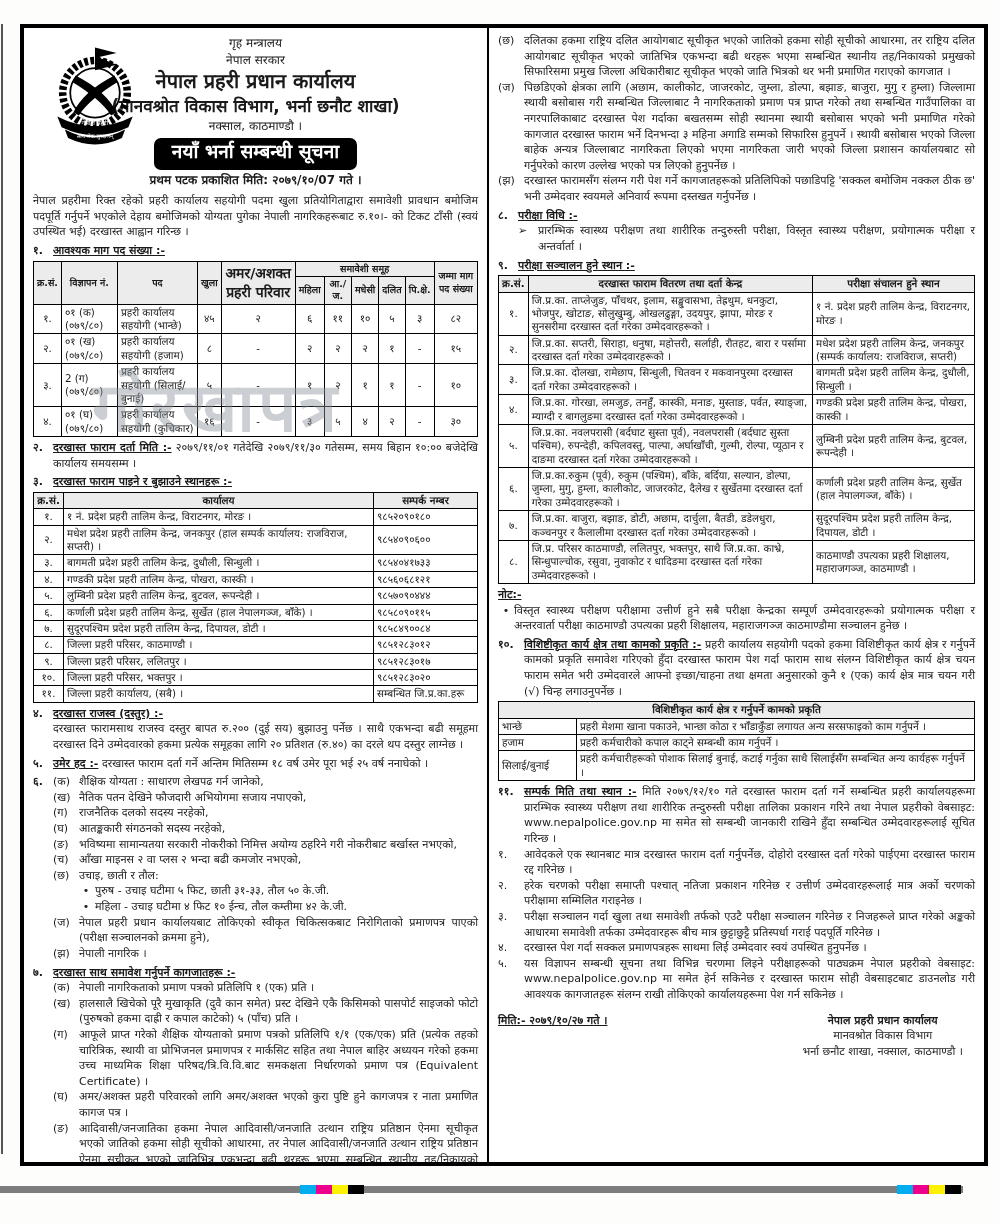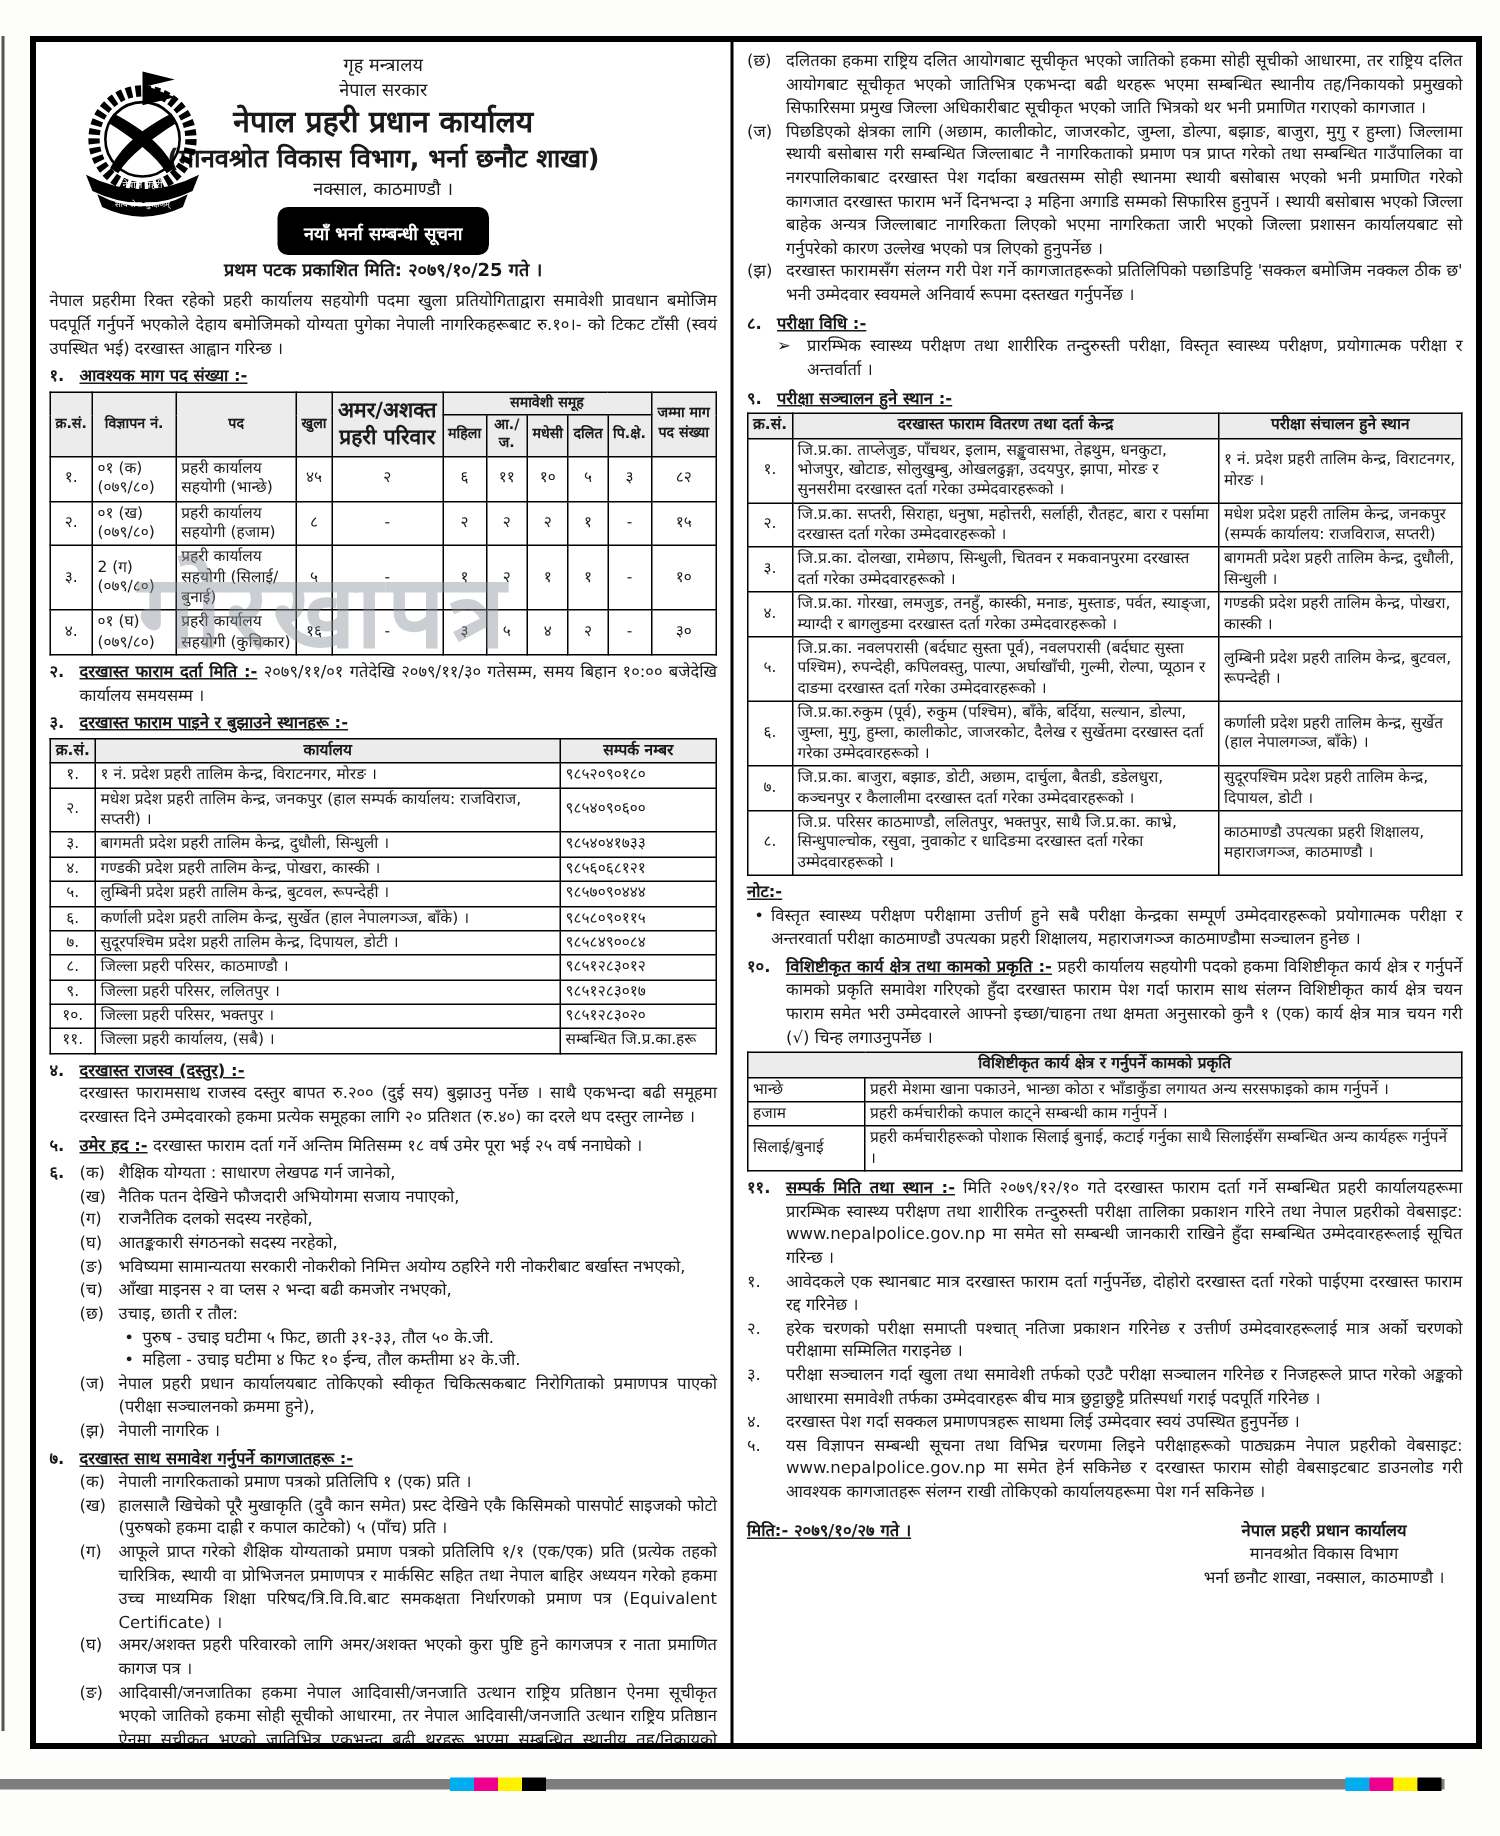--- a/index.html
+++ b/index.html
@@ -11,21 +11,21 @@
   .colL { width:465px; border-right:2px solid #000; }
   .colR { flex:1; }
   .b { font-weight:bold; }
   .u { text-decoration:underline; }
   
   .hdr { position:relative; text-align:center; padding:2px 0 4px 0; }
   .logo { position:absolute; left:8px; top:6px; width:108px; height:112px; }
   .hdr .l1 { font-size:12px; }
   .hdr .office { font-size:20px; font-weight:bold; line-height:1.25; }
   .hdr .l3 { font-size:17px; font-weight:bold; }
-  .banner { display:inline-block; margin:3px 0 2px 0; background:#000; color:#fff; font-size:12px; font-weight:bold; padding:10px 18px 5px 18px; border-radius:7px; }
+  .banner { display:inline-block; margin:3px 0 2px 0; background:#000; color:#fff; font-size:19px; font-weight:bold; padding:0 18px 5px 18px; border-radius:7px; }
   .pub { font-size:12px; font-weight:bold; }
   
   .sec { display:flex; margin-top:3px; }
   .sec .num { flex:0 0 20px; font-weight:bold; }
   .sec .sbody { flex:1; }
   .title { font-weight:bold; text-decoration:underline; }
   .list .li { display:flex; }
   .list .lm { flex:0 0 26px; }
   .list .lt { flex:1; }
   .list.bullets .lm { flex:0 0 18px; margin-left:24px; text-align:center; }
@@ -75,21 +75,21 @@
           <path d="M22,84 Q50,99 78,84 L75,92 Q50,104 25,92 Z" fill="#000"></path>
           <text x="50" y="80" text-anchor="middle" font-size="6" fill="#fff">नेपाल प्रहरी</text>
           <text x="50" y="92" text-anchor="middle" font-size="5" fill="#fff">सत्य सेवा सुरक्षणम्</text>
         </svg>
         <div class="l1">गृह मन्त्रालय</div>
         <div class="l1">नेपाल सरकार</div>
         <div class="office">नेपाल प्रहरी प्रधान कार्यालय</div>
         <div class="l3">(मानवश्रोत विकास विभाग, भर्ना छनौट शाखा)</div>
         <div class="l1">नक्साल, काठमाण्डौ ।</div>
         <div><span class="banner">नयाँ भर्ना सम्बन्धी सूचना</span></div>
-        <div class="pub">प्रथम पटक प्रकाशित मिति: २०७९/१०/25 गते ।</div>
+        <div class="pub">प्रथम पटक प्रकाशित मिति: २०७९/१०/07 गते ।</div>
       </div>
 
       <div>नेपाल प्रहरीमा रिक्त रहेको प्रहरी कार्यालय सहयोगी पदमा खुला प्रतियोगिताद्वारा समावेशी प्रावधान बमोजिम पदपूर्ति गर्नुपर्ने भएकोले देहाय बमोजिमको योग्यता पुगेका नेपाली नागरिकहरूबाट रु.१०।- को टिकट टाँसी (स्वयं उपस्थित भई) दरखास्त आह्वान गरिन्छ ।</div>
 
       <div class="sec">
         <span class="num">१.</span>
         <div class="sbody"><span class="title">आवश्यक माग पद संख्या :-</span></div>
       </div>
 
       <table class="t-demand">

